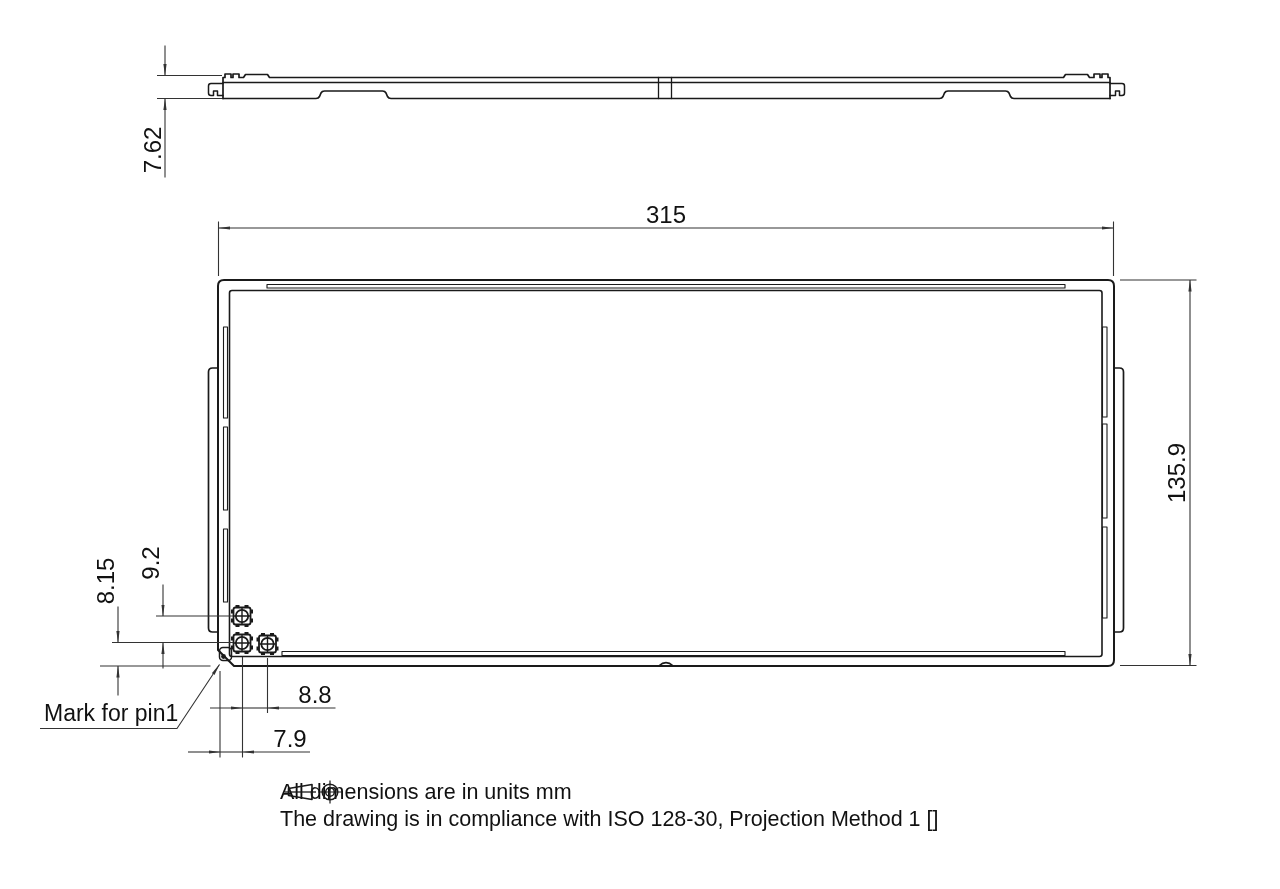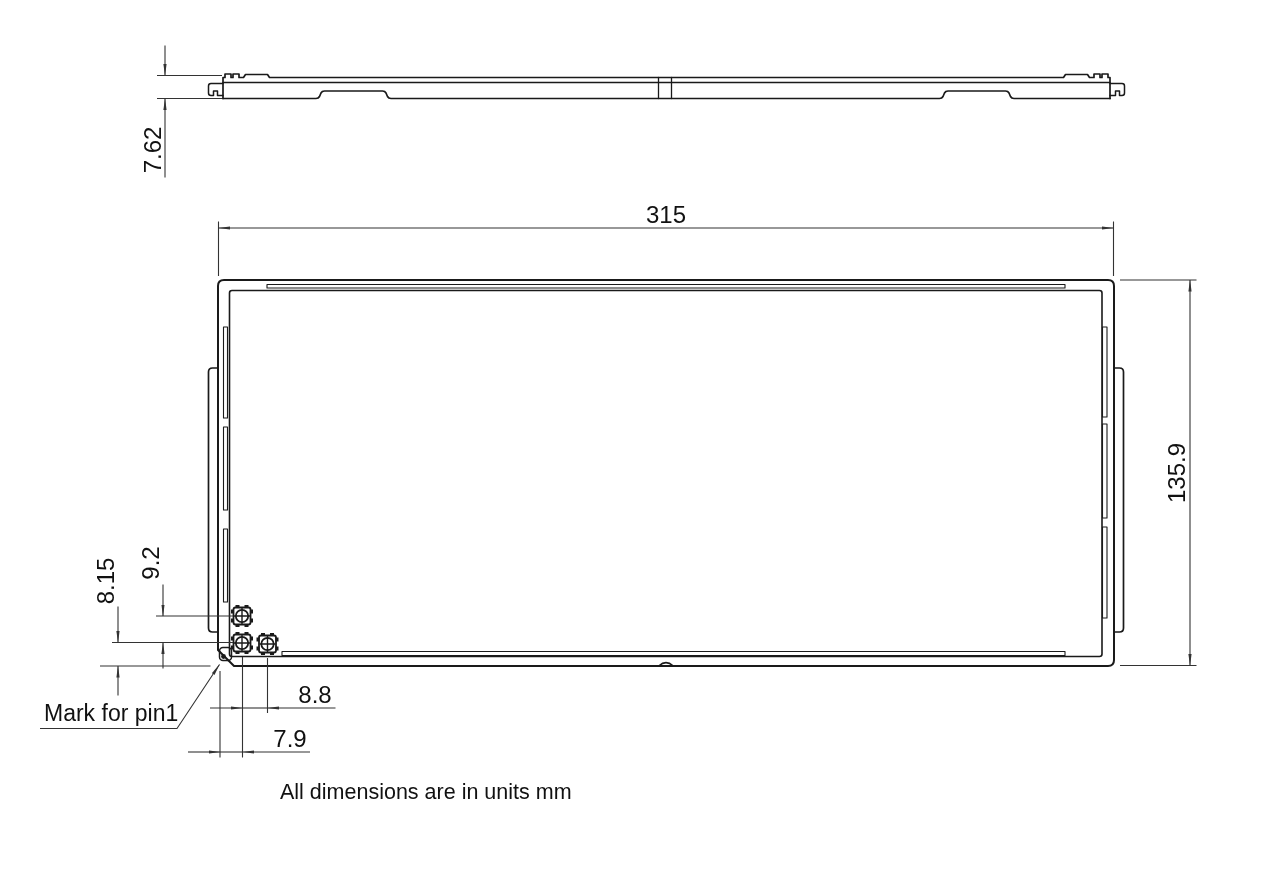--- a/index.html
+++ b/index.html
@@ -145,15 +145,24 @@
       <path marker-end="url(#arrow)" d="M40,728.5 H177 L219.5,664.5"></path>
       <text class="marktext" x="44" y="721" text-anchor="start" stroke="none">Mark for pin1</text>
     </g>
   </g>
 </svg>
 
 <div class="notes">
   <div>
     <span>All dimensions are in units mm</span>
   </div>
+  <div>
+    <span>The drawing is in compliance with ISO 128-30, Projection Method 1 [</span><svg class="proj-symbol" width="68" height="26" viewBox="0 0 66 26">
+      <path d="M1,13 H32" stroke="#1a1a1a" stroke-width="1.3" fill="none"></path>
+      <path d="M4.5,9.5 L28,5.5 V20.5 L4.5,16.5 Z" stroke="#1a1a1a" stroke-width="1.6" fill="none" stroke-linejoin="round"></path>
+      <circle cx="46" cy="13" r="7.8" stroke="#1a1a1a" stroke-width="1.5" fill="none"></circle>
+      <circle cx="46" cy="13" r="4.3" stroke="#1a1a1a" stroke-width="1.5" fill="none"></circle>
+      <path d="M34,13 H58 M46,1.5 V24.5" stroke="#1a1a1a" stroke-width="1.2" fill="none"></path>
+    </svg><span>]</span>
+  </div>
 </div>
 
 </div>
 
 </body></html>

